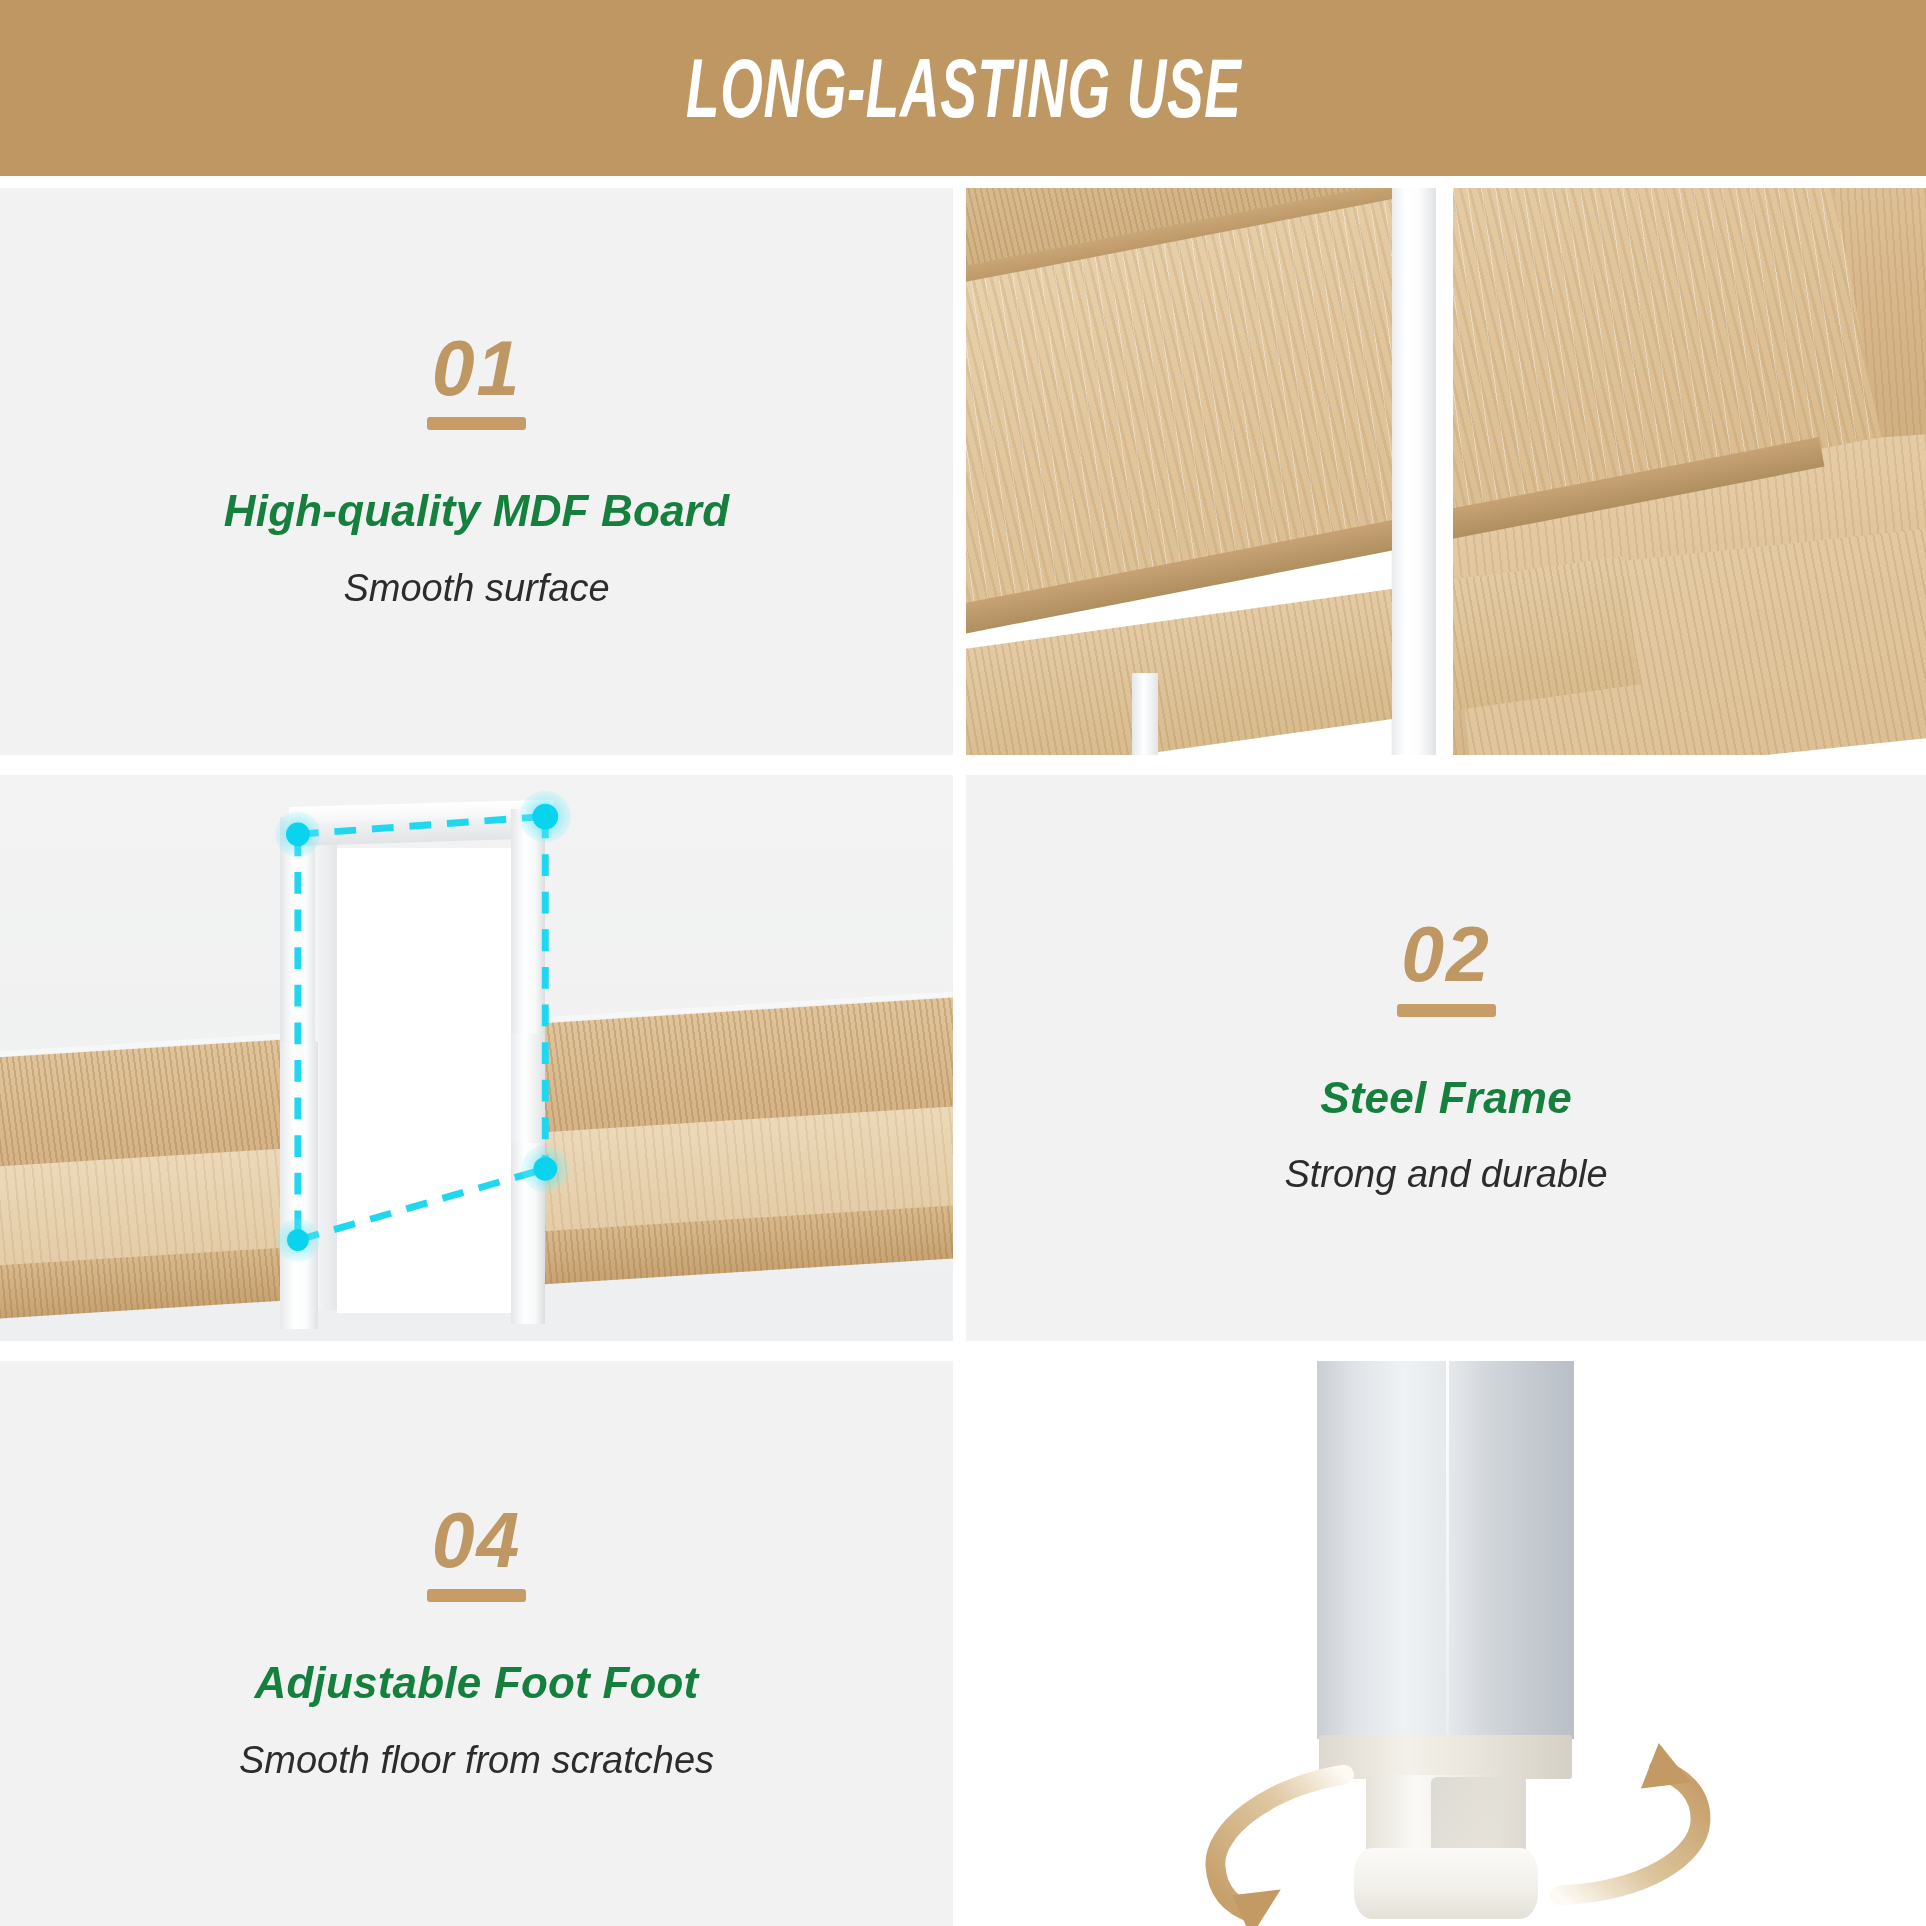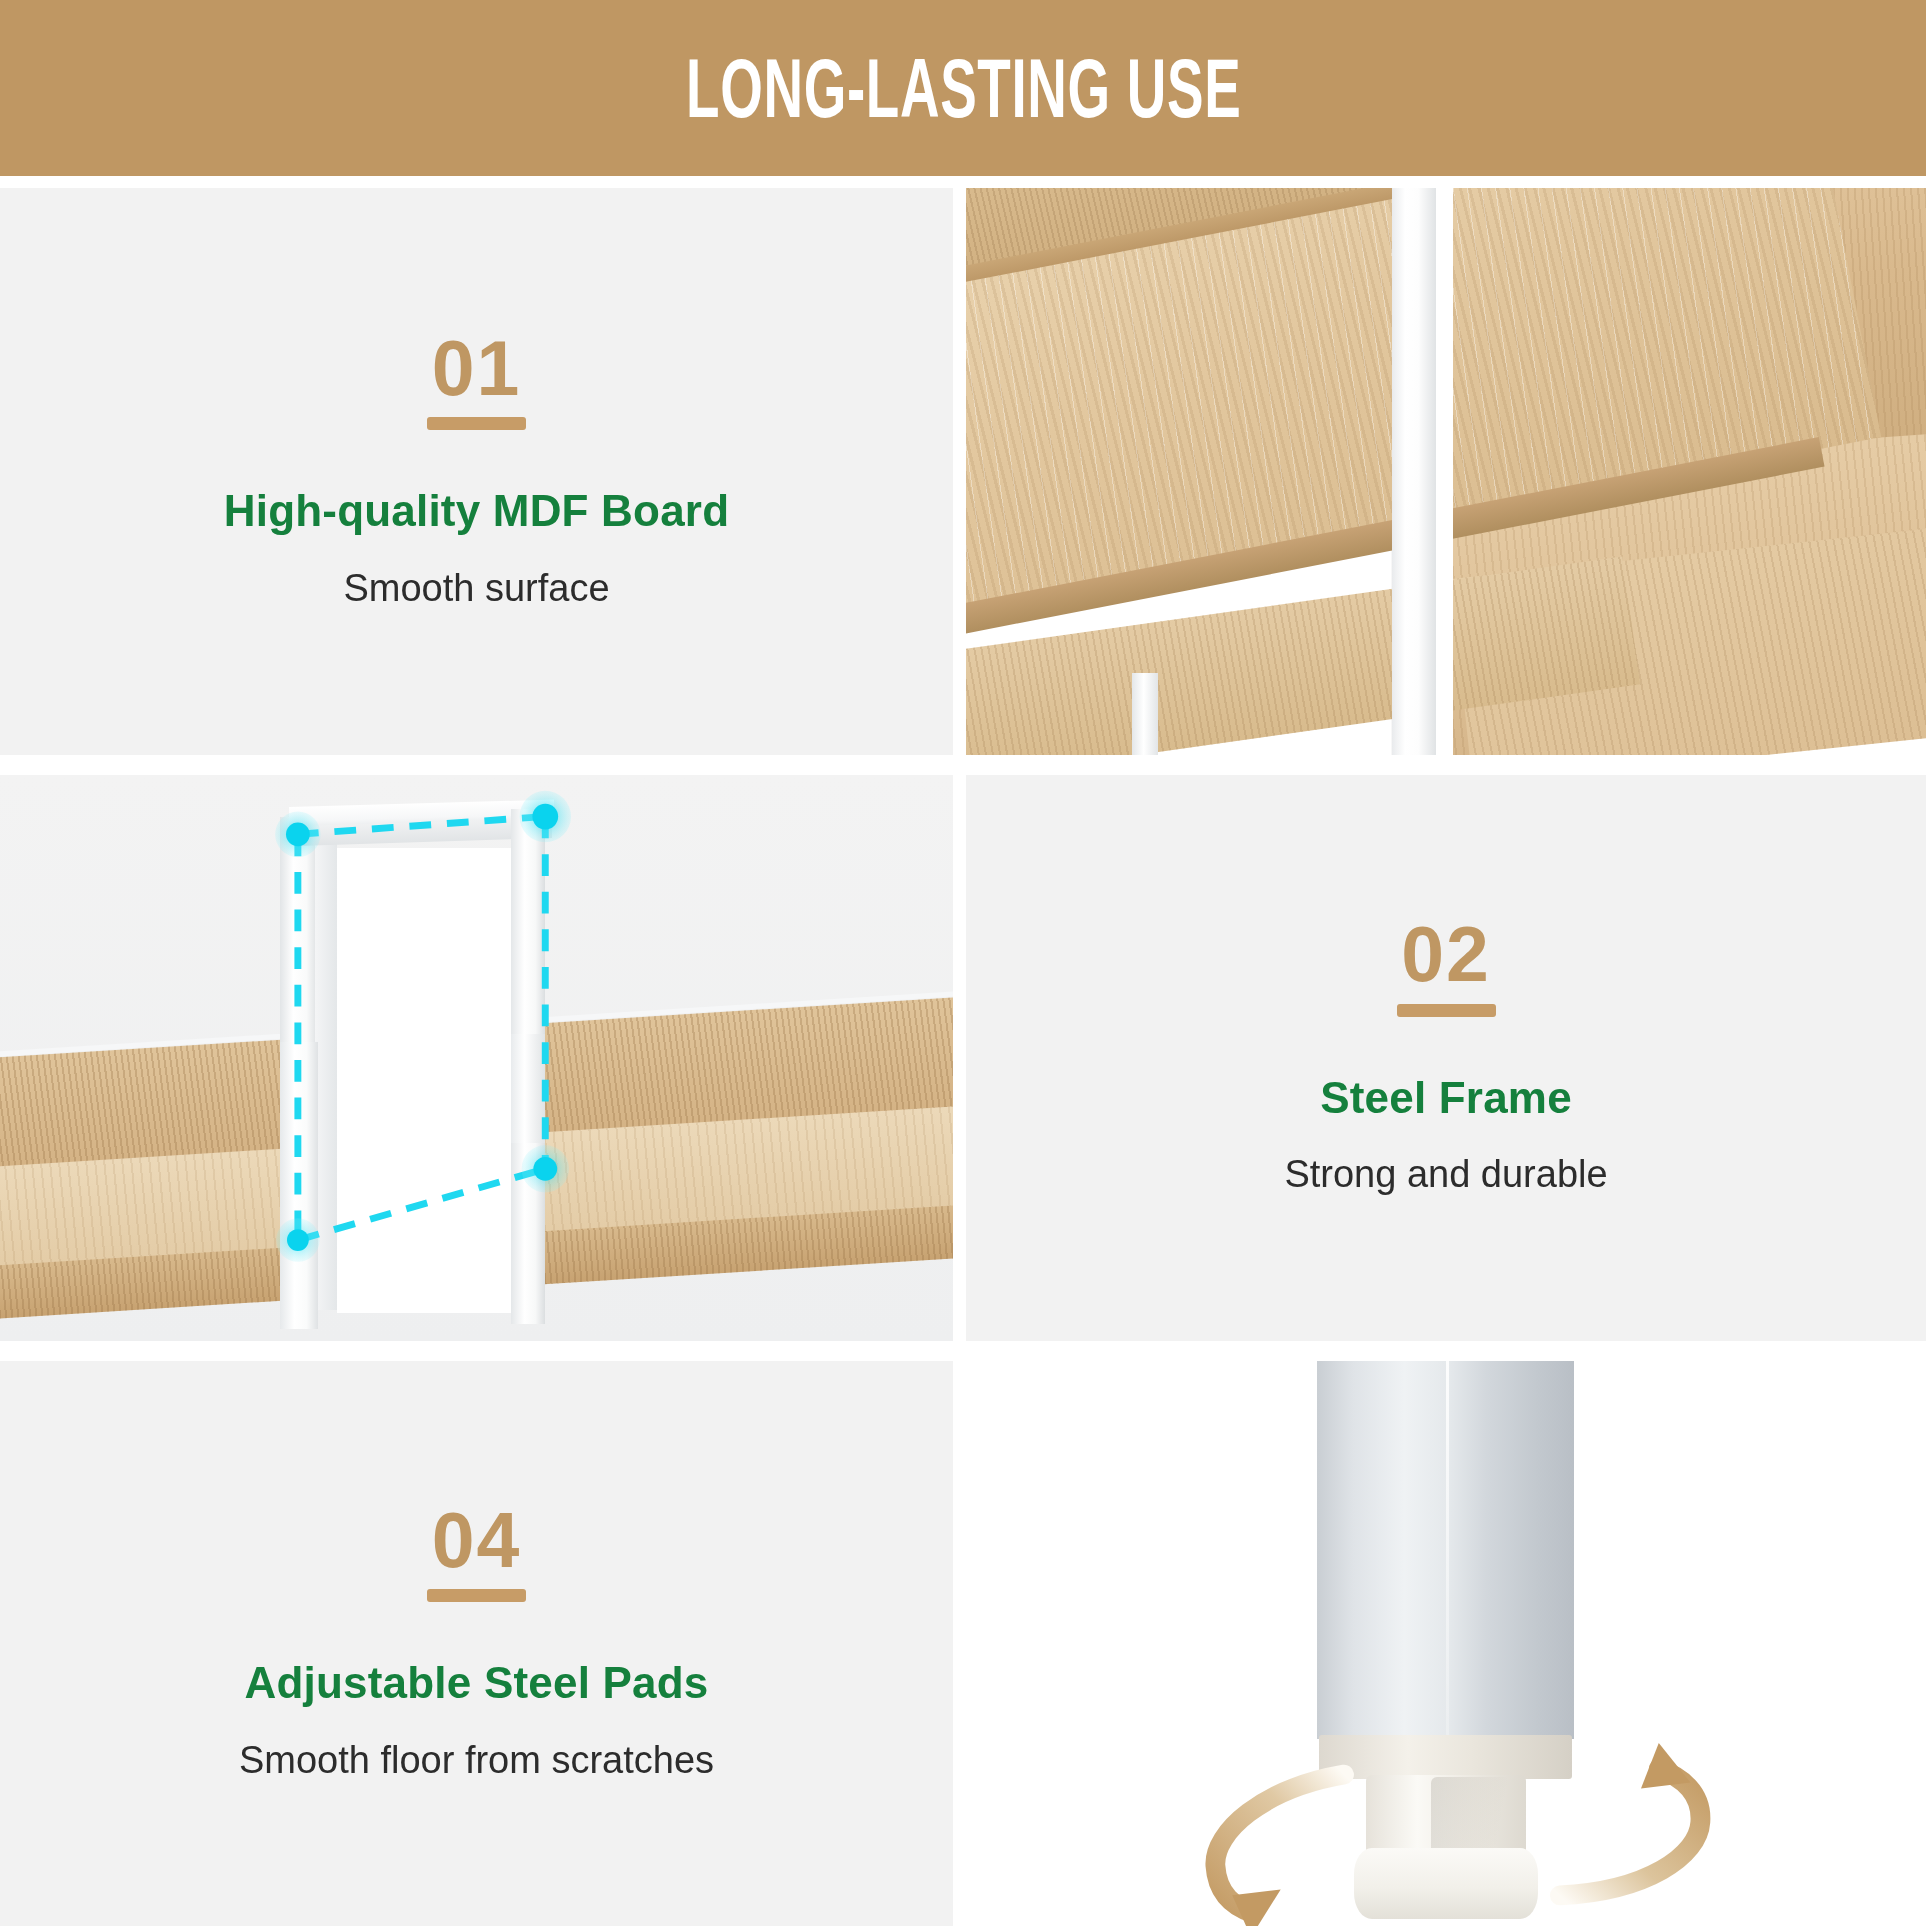--- a/index.html
+++ b/index.html
@@ -1,19 +1,19 @@
 <!DOCTYPE html>
 <html><head>
 <meta charset="utf-8">
 <style>
   html,body{margin:0;padding:0;background:#ffffff;}
   body{width:1927px;height:1927px;overflow:hidden;
        font-family:"Liberation Sans","DejaVu Sans",sans-serif;
        -webkit-font-smoothing:antialiased;}
-  .page{position:relative;width:1570px;height:1927px;background:#ffffff;}
+  .page{position:relative;width:1570px;height:1927px;background:#ffffff;font-style:italic;}
 
   
   .header{position:absolute;left:0;top:0;width:1927px;height:176px;
           background:#bf9763;display:flex;align-items:center;justify-content:center;}
   .header-title{font-size:83px;line-height:1;font-weight:bold;color:#ffffff;
                 letter-spacing:1px;transform:scaleX(.66);transform-origin:center;
                 white-space:nowrap;font-family:"Liberation Sans","DejaVu Sans",sans-serif;}
 
   
   .cell{position:absolute;overflow:hidden;}
@@ -246,21 +246,21 @@
       <div class="fnum-rule"></div>
       <div class="ftitle">Steel Frame</div>
       <div class="fsub">Strong and durable</div>
     </div>
   </div>
 
   <div class="cell gray r3l">
     <div class="feature">
       <div class="fnum">04</div>
       <div class="fnum-rule"></div>
-      <div class="ftitle">Adjustable Steel Pads</div>
+      <div class="ftitle">Adjustable Foot Foot</div>
       <div class="fsub">Smooth floor from scratches</div>
     </div>
   </div>
 
   <div class="cell white r3r">
     <div class="ph3">
       <div class="legtop"></div>
       <div class="legbody"></div>
       <div class="legridge"></div>
       <div class="collar"></div>

